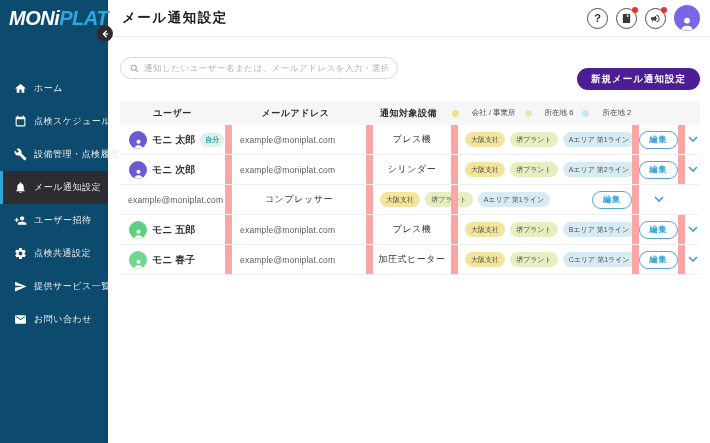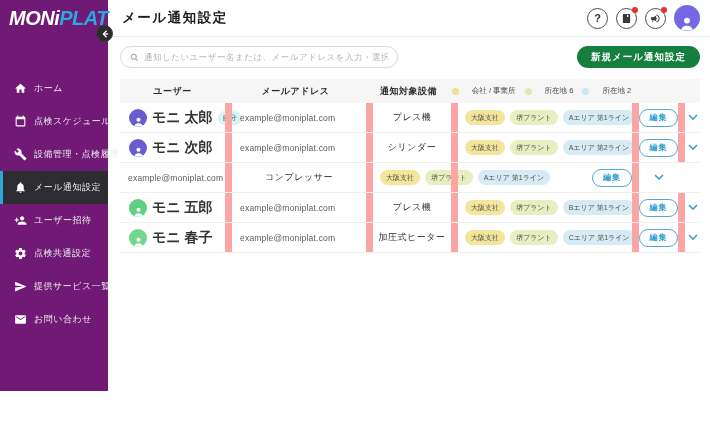--- a/index.html
+++ b/index.html
@@ -1,20 +1,20 @@
 <!DOCTYPE html>
 <html><head>
 <meta charset="utf-8">
 <style>
   * { margin:0; padding:0; box-sizing:border-box; }
   html,body { width:710px; height:443px; overflow:hidden; background:#fff;
     font-family:"Liberation Sans","DejaVu Sans",sans-serif; }
 
   
-  .sidebar { position:absolute; left:0; top:0; width:108px; height:391px; background:#701a75; z-index:2; }
+  .sidebar { position:absolute; left:0; top:0; width:108px; height:443px; background:#0c4a6e; z-index:2; }
   .logo { position:absolute; left:9px; top:7px; font-size:20px; font-weight:800; font-style:italic; letter-spacing:-0.5px; white-space:nowrap; }
   .logo .p1 { color:#ffffff; }
   .logo .p2 { color:#ffffff; }
   .logo .p3 { color:#2aa9e0; }
   .collapse-btn { position:absolute; left:96px; top:25px; width:17px; height:17px; border-radius:50%;
     background:#2b2b2e; display:flex; align-items:center; justify-content:center; z-index:3; border:1px solid #3a3a3d; }
   .nav { position:absolute; top:72px; left:0; width:108px; }
   .nav-item { height:33px; display:flex; align-items:center; gap:7px; padding-left:14px;
     color:#ececec; font-size:9px; letter-spacing:0.5px; cursor:pointer; white-space:nowrap; }
   .nav-item .nicon { width:13px; height:13px; flex:0 0 13px; display:flex; align-items:center; }
@@ -52,21 +52,21 @@
   .thead .hc { text-align:center; letter-spacing:0.5px; }
   .legend { display:flex; align-items:center; justify-content:center; gap:9px; font-size:7.5px; color:#4c4c4c; font-weight:normal; white-space:nowrap; }
   .legend .litem { display:flex; align-items:center; gap:13px; }
   .legend .dot { width:7px; height:7px; border-radius:50%; }
   .trow { height:30px; border-bottom:1px solid #f0f0f0; }
   .trow .cell { height:100%; display:flex; align-items:center; }
   .trow .cell + .cell { border-left:7px solid #fca5a5; }
   .c-user { gap:5px; padding-left:9px; }
   .avatar { width:18px; height:18px; border-radius:50%; display:flex; align-items:flex-end; justify-content:center; overflow:hidden; flex:0 0 18px; }
   .avatar svg { width:11px; height:11px; }
-  .uname { font-size:14px; font-weight:bold; color:#333; white-space:nowrap; }
+  .uname { font-size:10px; font-weight:bold; color:#333; white-space:nowrap; }
   .badge { font-size:7px; font-weight:bold; border-radius:8px; padding:2px 5px; white-space:nowrap; }
   .c-email { padding-left:8px; font-size:8.5px; color:#5c5c5c; letter-spacing:0.2px; }
   .c-equip { justify-content:center; font-size:9px; color:#333; letter-spacing:0.5px; }
   .c-tags { gap:5px; padding-left:7px; }
   .tag { font-size:7px; color:#4f4f45; padding:2.5px 6px; border-radius:9px; white-space:nowrap; }
   .c-edit { justify-content:flex-end; }
   .edit-btn { width:40px; height:18px; border:1px solid #54a9d4; border-radius:9px; background:#fff; color:#2f9ed2;
     font-size:8px; font-weight:bold; letter-spacing:1px; cursor:pointer; font-family:inherit; }
   .c-chev { justify-content:center; cursor:pointer; }
 </style>
@@ -181,21 +181,21 @@
   </div>
 
   <div class="toolbar">
     <div class="search-box">
       <svg viewBox="0 0 12 12">
           <circle cx="5" cy="5" r="3.4" fill="none" stroke="#aaaaaa" stroke-width="1.4"></circle>
           <line x1="7.6" y1="7.6" x2="10.6" y2="10.6" stroke="#aaaaaa" stroke-width="1.4"></line>
         </svg>
       <input type="text" placeholder="通知したいユーザー名または、メールアドレスを入力・選択してください" style="">
     </div>
-    <button class="new-btn" style="background: #15803d;">新規メール通知設定</button>
+    <button class="new-btn" style="background: #4c1d95; margin-top: 22px;">新規メール通知設定</button>
   </div>
 
   <div class="table">
 
     <div class="tgrid thead">
       <div class="hc">ユーザー</div>
       <div class="hc">メールアドレス</div>
       <div class="hc">通知対象設備</div>
       <div class="legend">
         <span class="litem">

